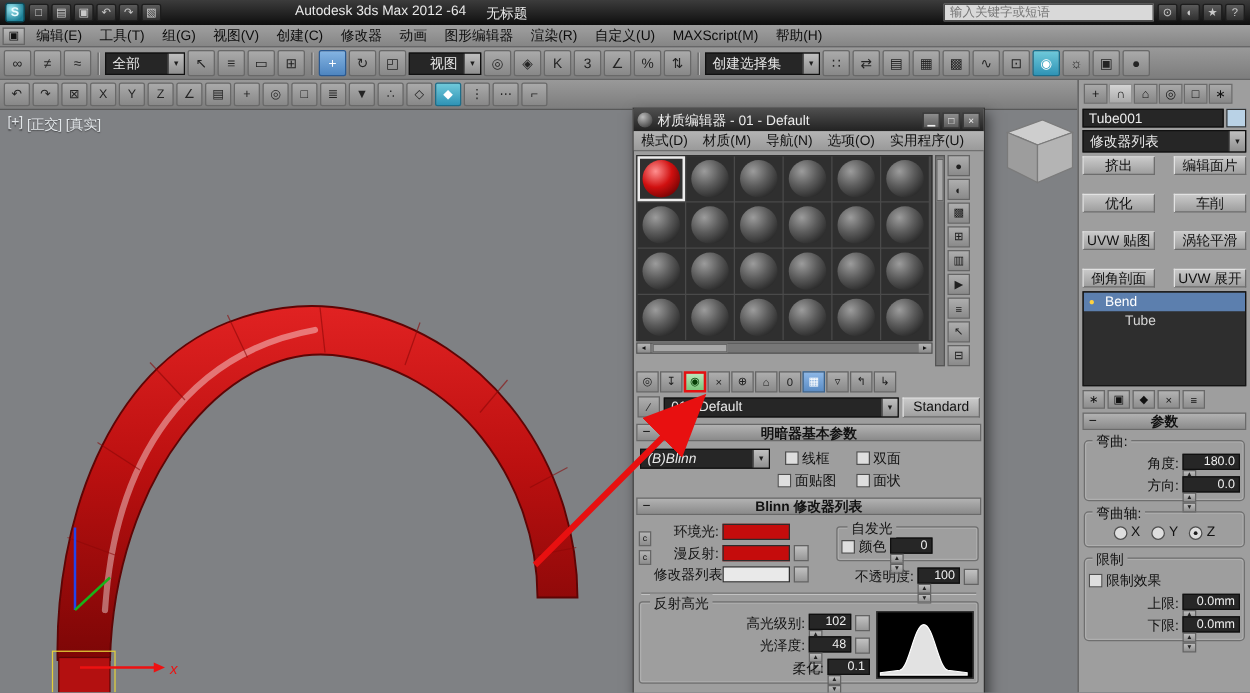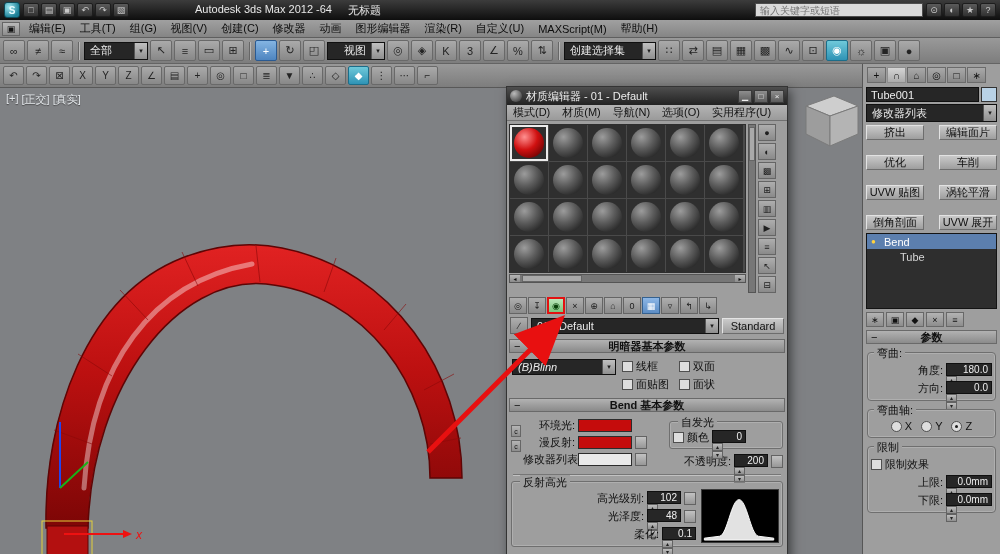--- a/index.html
+++ b/index.html
@@ -4,21 +4,21 @@
 <style>
 *{margin:0;padding:0;box-sizing:border-box;font-family:"Liberation Sans","DejaVu Sans",sans-serif;}
 html,body{width:1000px;height:554px;}
 body{position:relative;overflow:hidden;background:#7f8184;font-size:11px;color:#111;}
 
 
 .titlebar{position:absolute;left:0;top:0;width:1000px;height:20px;background:linear-gradient(#3c3c3c,#0e0e0e);display:flex;align-items:center;gap:3px;padding:0 4px;color:#ddd;}
 .logo{width:16px;height:16px;border-radius:3px;background:radial-gradient(circle at 30% 30%,#9fe8f2,#1b7f96 75%);border:1px solid #0c4a58;display:flex;align-items:center;justify-content:center;color:#eafcff;font-weight:bold;font-size:10px;}
 .qat,.info{display:flex;gap:2px;}
 .qat .ic,.info .ic{width:16px;height:14px;font-size:9px;background:linear-gradient(#5b5b5b,#303030);border:1px solid #1d1d1d;color:#c9c9c9;display:flex;align-items:center;justify-content:center;border-radius:2px;}
-.tb-title{margin-left:63px;display:flex;gap:16px;color:#e8e8e8;white-space:nowrap;}
+.tb-title{margin-left:104px;display:flex;gap:16px;color:#e8e8e8;white-space:nowrap;}
 .search{margin-left:auto;display:flex;align-items:center;gap:3px;}
 .search input{width:168px;height:14px;background:#d9d9d9;border:1px solid #4d4d4d;font-size:10px;padding:0 4px;color:#333;}
 
 
 .menubar{position:absolute;top:20px;left:0;width:1000px;height:18px;background:linear-gradient(#a0a0a0,#858585);border-bottom:1px solid #5f5f5f;display:flex;align-items:center;padding:0 2px;}
 .menubar .mis{display:flex;height:100%;}
 .menubar .mi{padding:0 7px;display:flex;align-items:center;color:#0c0c0c;white-space:nowrap;}
 .scene-ic{width:18px;height:14px;background:linear-gradient(#b9b9b9,#8d8d8d);border:1px solid #666;display:flex;align-items:center;justify-content:center;font-size:9px;margin-right:2px;}
 
 
@@ -62,21 +62,21 @@
 .roll .mns{position:absolute;left:4px;font-weight:normal;}
 .grp{border:1px solid #6f6f6f;border-radius:4px;margin:8px 2px 4px;padding:8px 3px 3px;position:relative;box-shadow:inset 0 0 0 1px rgba(255,255,255,.18);}
 .grp .lg{position:absolute;top:-7px;left:6px;background:#9e9e9e;padding:0 3px;}
 .prow{display:flex;align-items:center;gap:3px;height:18px;justify-content:flex-end;}
 .prow .pl{flex:1;text-align:right;white-space:nowrap;}
 .spin{display:inline-flex;height:14px;flex-direction:column;}
 .spin .val{background:#262626;color:#eee;border:1px solid #0f0f0f;width:46px;padding:0 3px;display:flex;align-items:center;justify-content:flex-end;font-size:10px;}
 .spin.w38 .val{width:34px;}
 .spin .ar{display:flex;flex-direction:column;width:11px;}
 .spin .ar i{flex:1;font-style:normal;font-size:6px;line-height:6px;background:linear-gradient(#bdbdbd,#8e8e8e);border:1px solid #636363;color:#222;display:flex;align-items:center;justify-content:center;}
-.cb{display:inline-flex;align-items:center;gap:3px;}
+.cb{display:inline-flex;align-items:center;gap:3px;justify-content:center;}
 .cb .box{width:11px;height:11px;background:#dedede;border:1px solid #4f4f4f;display:inline-block;}
 .rd{width:11px;height:11px;border-radius:50%;background:#dedede;border:1px solid #4f4f4f;display:inline-block;position:relative;}
 .rd.on::after{content:"";position:absolute;inset:3px;border-radius:50%;background:#1d1d1d;}
 .axisrow{display:flex;gap:9px;justify-content:center;align-items:center;height:16px;}
 .axisrow .al{display:flex;align-items:center;gap:3px;}
 
 
 #mateditor{position:absolute;left:506px;top:86px;width:282px;height:520px;background:#9e9e9e;border:1px solid #343434;box-shadow:3px 4px 10px rgba(0,0,0,.5);z-index:20;}
 .me-titlebar{height:18px;background:linear-gradient(#4e4e4e,#222);display:flex;align-items:center;gap:4px;padding:0 3px;color:#ececec;}
 .me-titlebar .tball{width:12px;height:12px;border-radius:50%;background:radial-gradient(circle at 35% 30%,#bbb,#444 80%);}
@@ -593,21 +593,21 @@
           <span>面贴图</span>
         </span>
       <span class="cb">
           <span class="box"></span>
           <span>面状</span>
         </span>
     </div>
   </div>
   <div class="me-roll">
     <span class="mns">−</span>
-    <span>Bend 基本参数</span>
+    <span>Blinn 修改器列表</span>
   </div>
   <div class="blinn-body">
     <div class="blinn-cols">
       <div class="lockcol">
         <span class="lk">c</span>
         <span class="lk">c</span>
       </div>
       <div class="crows">
         <div class="crow">
           <span class="cl">环境光:</span>
@@ -637,21 +637,21 @@
               <span class="ar">
                   <i>▴</i>
                   <i>▾</i>
                 </span>
             </span>
           </div>
         </div>
         <div class="oprow">
           <span class="ol">不透明度:</span>
           <span class="spin w38">
-            <span class="val">200</span>
+            <span class="val">100</span>
             <span class="ar">
                 <i>▴</i>
                 <i>▾</i>
               </span>
           </span>
           <span class="mapbtn"></span>
         </div>
       </div>
     </div>
     <div class="sepline"></div>

